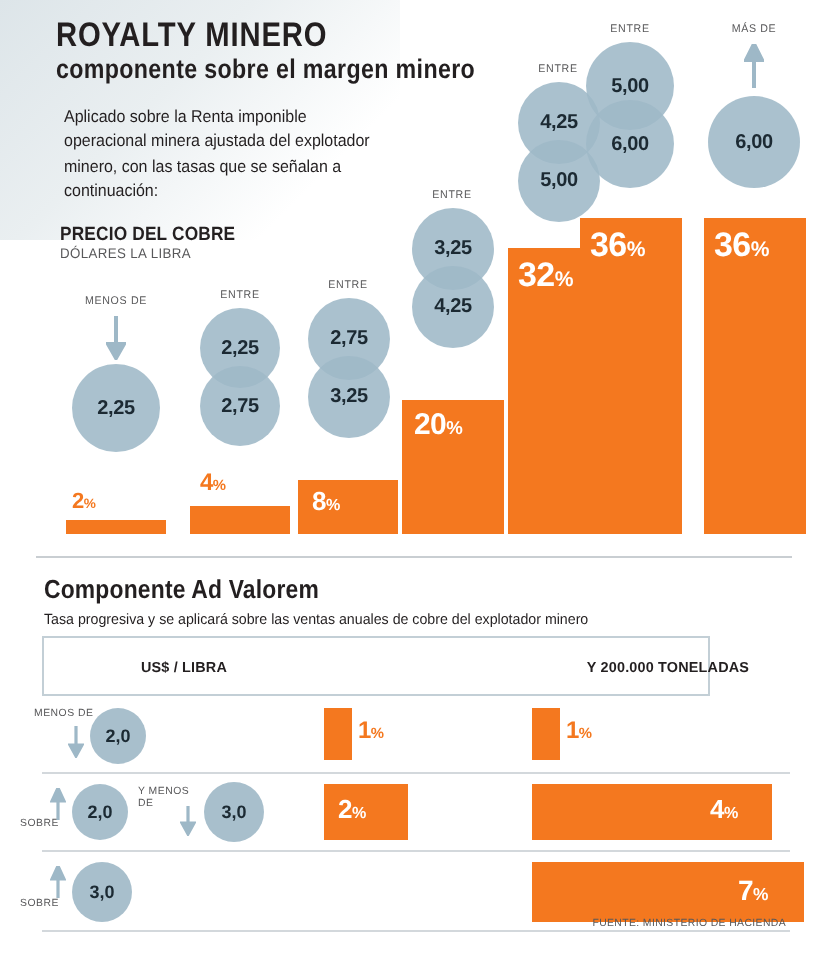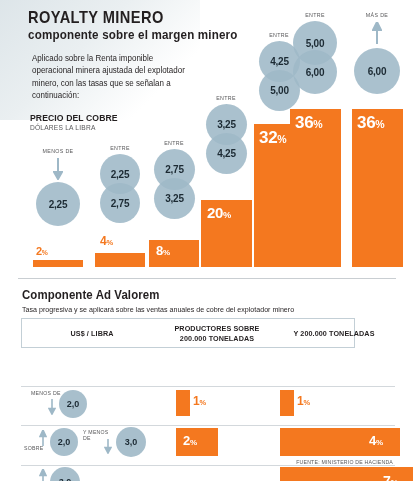--- a/index.html
+++ b/index.html
@@ -93,21 +93,21 @@
     position:absolute;left:21px;top:318px;width:334px;height:30px;
     border:1px solid #c3cfd6;box-sizing:border-box;background:#fff;
   }
   .hcell{
     position:absolute;top:0;height:30px;display:flex;align-items:center;
     justify-content:center;text-align:center;
     font-size:7.2px;font-weight:bold;line-height:1.35;color:#231f20;
     letter-spacing:.1px;
   }
   .rowline{position:absolute;left:21px;width:374px;height:1px;background:#d3d8dc;}
-  .rowdef{position:absolute;left:21px;margin-top:36px;}
+  .rowdef{position:absolute;left:7px;}
   .tinylbl{
     position:absolute;font-size:5.2px;letter-spacing:.25px;color:#58585a;
     white-space:nowrap;line-height:1.15;
   }
   .rcirc{
     position:absolute;border-radius:50%;background:rgba(158,184,199,.9);
     display:flex;align-items:center;justify-content:center;
     font-size:9px;font-weight:bold;color:#1c2a33;
     font-family:"Liberation Sans Narrow","Liberation Sans",sans-serif;
   }
@@ -216,24 +216,20 @@
 
   <div id="divider"></div>
 
   <div id="av-title">Componente Ad Valorem</div>
   <div id="av-sub">Tasa progresiva y se aplicará sobre las ventas anuales de cobre del explotador minero</div>
 
   <div id="av-head">
     <div class="hcell" style="left:0;width:140px;">
       <span>US$ / LIBRA</span>
     </div>
-    <div class="hcell" style="left:140px;width:110px;flex-direction:column;">
-      <span>PRODUCTORES SOBRE</span>
-      <span>200.000 TONELADAS</span>
-    </div>
     <div class="hcell" style="left:250px;width:124px;flex-direction:column;">
       <span>Y 200.000 TONELADAS</span>
     </div>
   </div>
 
   <div class="rowdef" style="top:352px;width:374px;height:32px;">
     <div class="tinylbl" style="left:10px;top:3px;">MENOS DE</div>
     <div style="position:absolute;left:27px;top:11px;">
       <svg width="8" height="16" viewBox="0 0 8 16">
           <path d="M4 0 L4 10 M4 15 L1 9.5 L7 9.5 Z" stroke="#9EB8C7" stroke-width="1.6" fill="#9EB8C7"></path>

